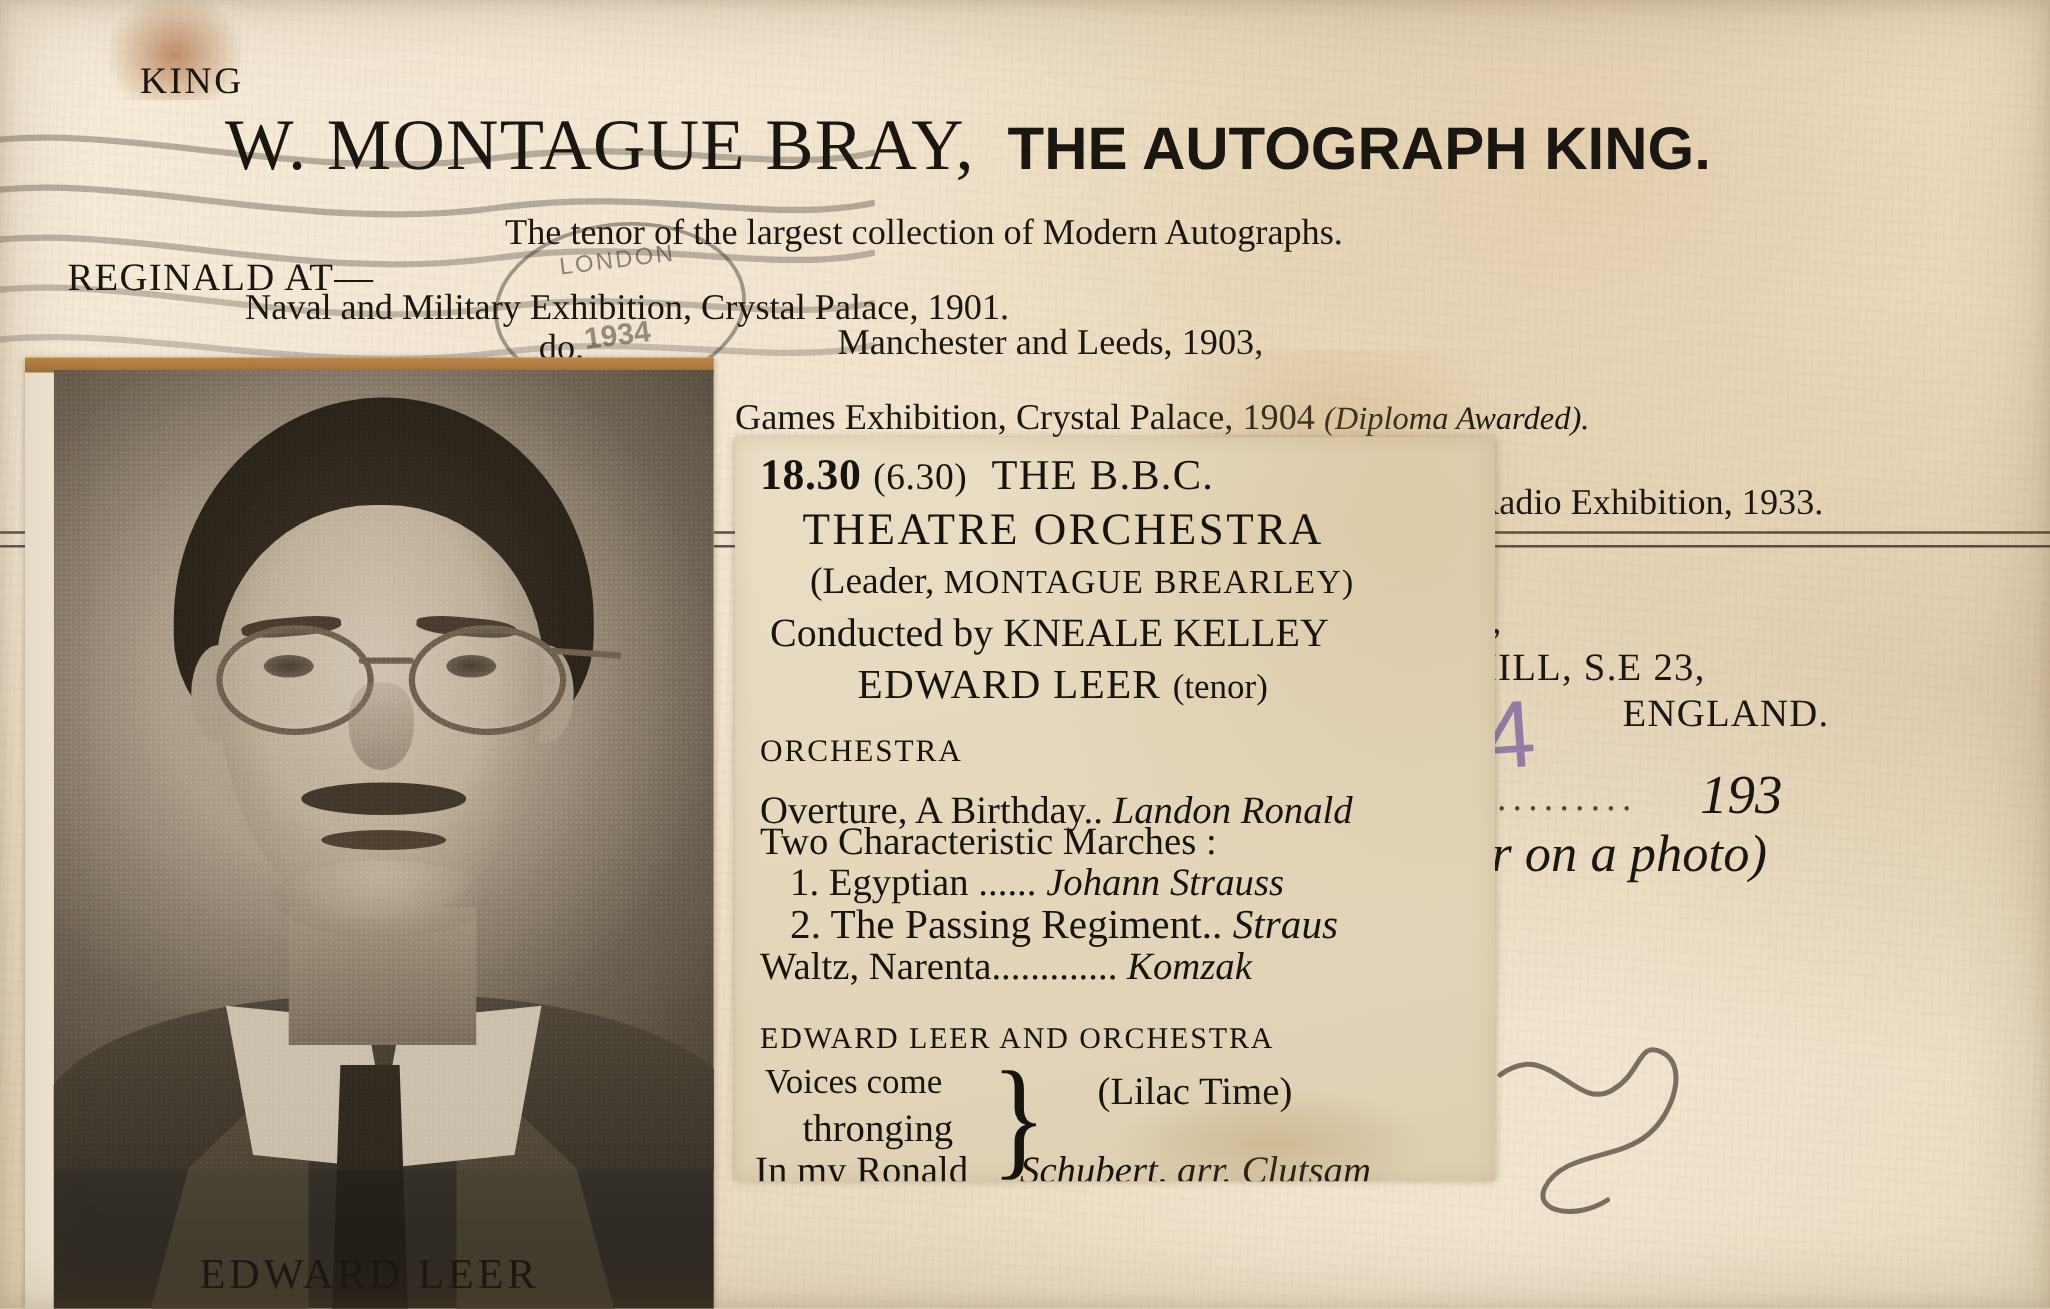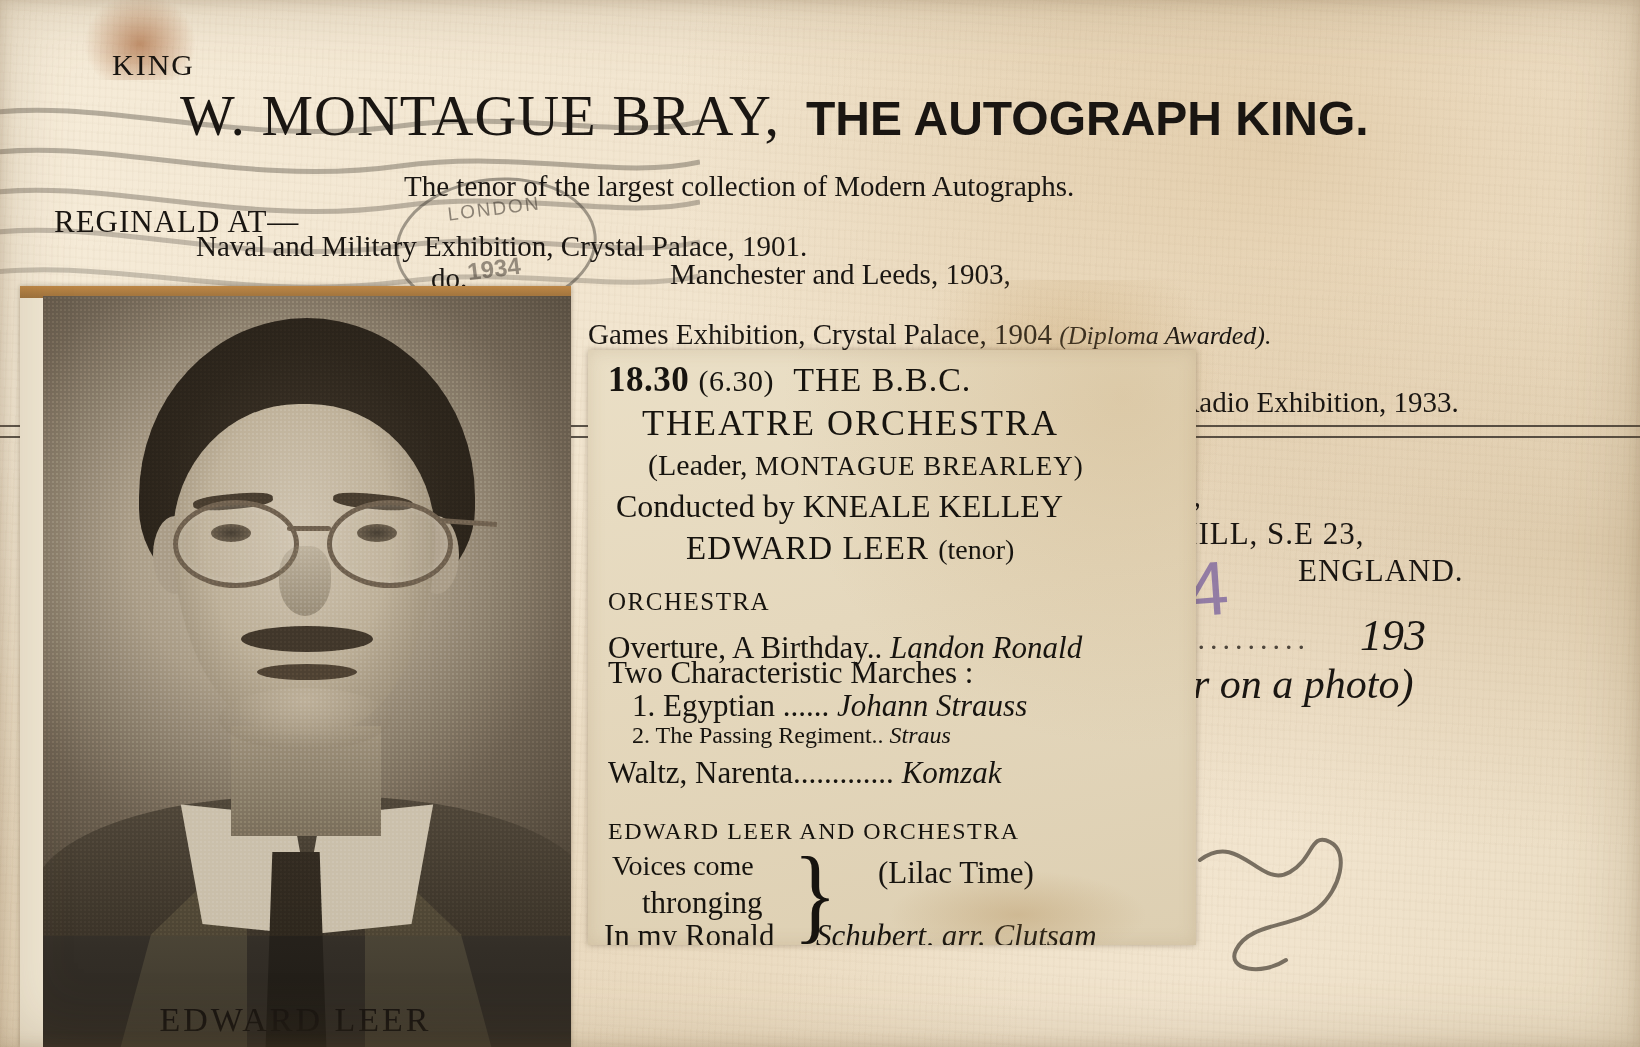--- a/index.html
+++ b/index.html
@@ -454,21 +454,21 @@
   }
   .tenor .small { font-size: 28px; letter-spacing: 0; }
   .sec-orch {
     left: 20px; top: 238px;
     font-size: 25px;
     letter-spacing: 1.5px;
   }
   .pg1 { left: 20px; top: 264px; font-size: 31px; margin-top: 16px; }
   .pg2 { left: 20px; top: 305px; font-size: 31px; }
   .pg3 { left: 44px; top: 338px; font-size: 31px; }
-  .pg4 { left: 44px; top: 372px; font-size: 24px; text-align: right; }
+  .pg4 { left: 44px; top: 372px; font-size: 33px; text-align: right; }
   .pg5 { left: 20px; top: 405px; font-size: 31px; }
   .ital { font-style: italic; }
   .sec-leer {
     left: 20px; top: 468px;
     font-size: 24px;
     letter-spacing: 1.5px;
   }
   .v1 { left: 24px; top: 500px; font-size: 28px; }
   .v2 { left: 54px; top: 535px; font-size: 31px; }
   .v3 { left: 16px; top: 568px; font-size: 31px; }

